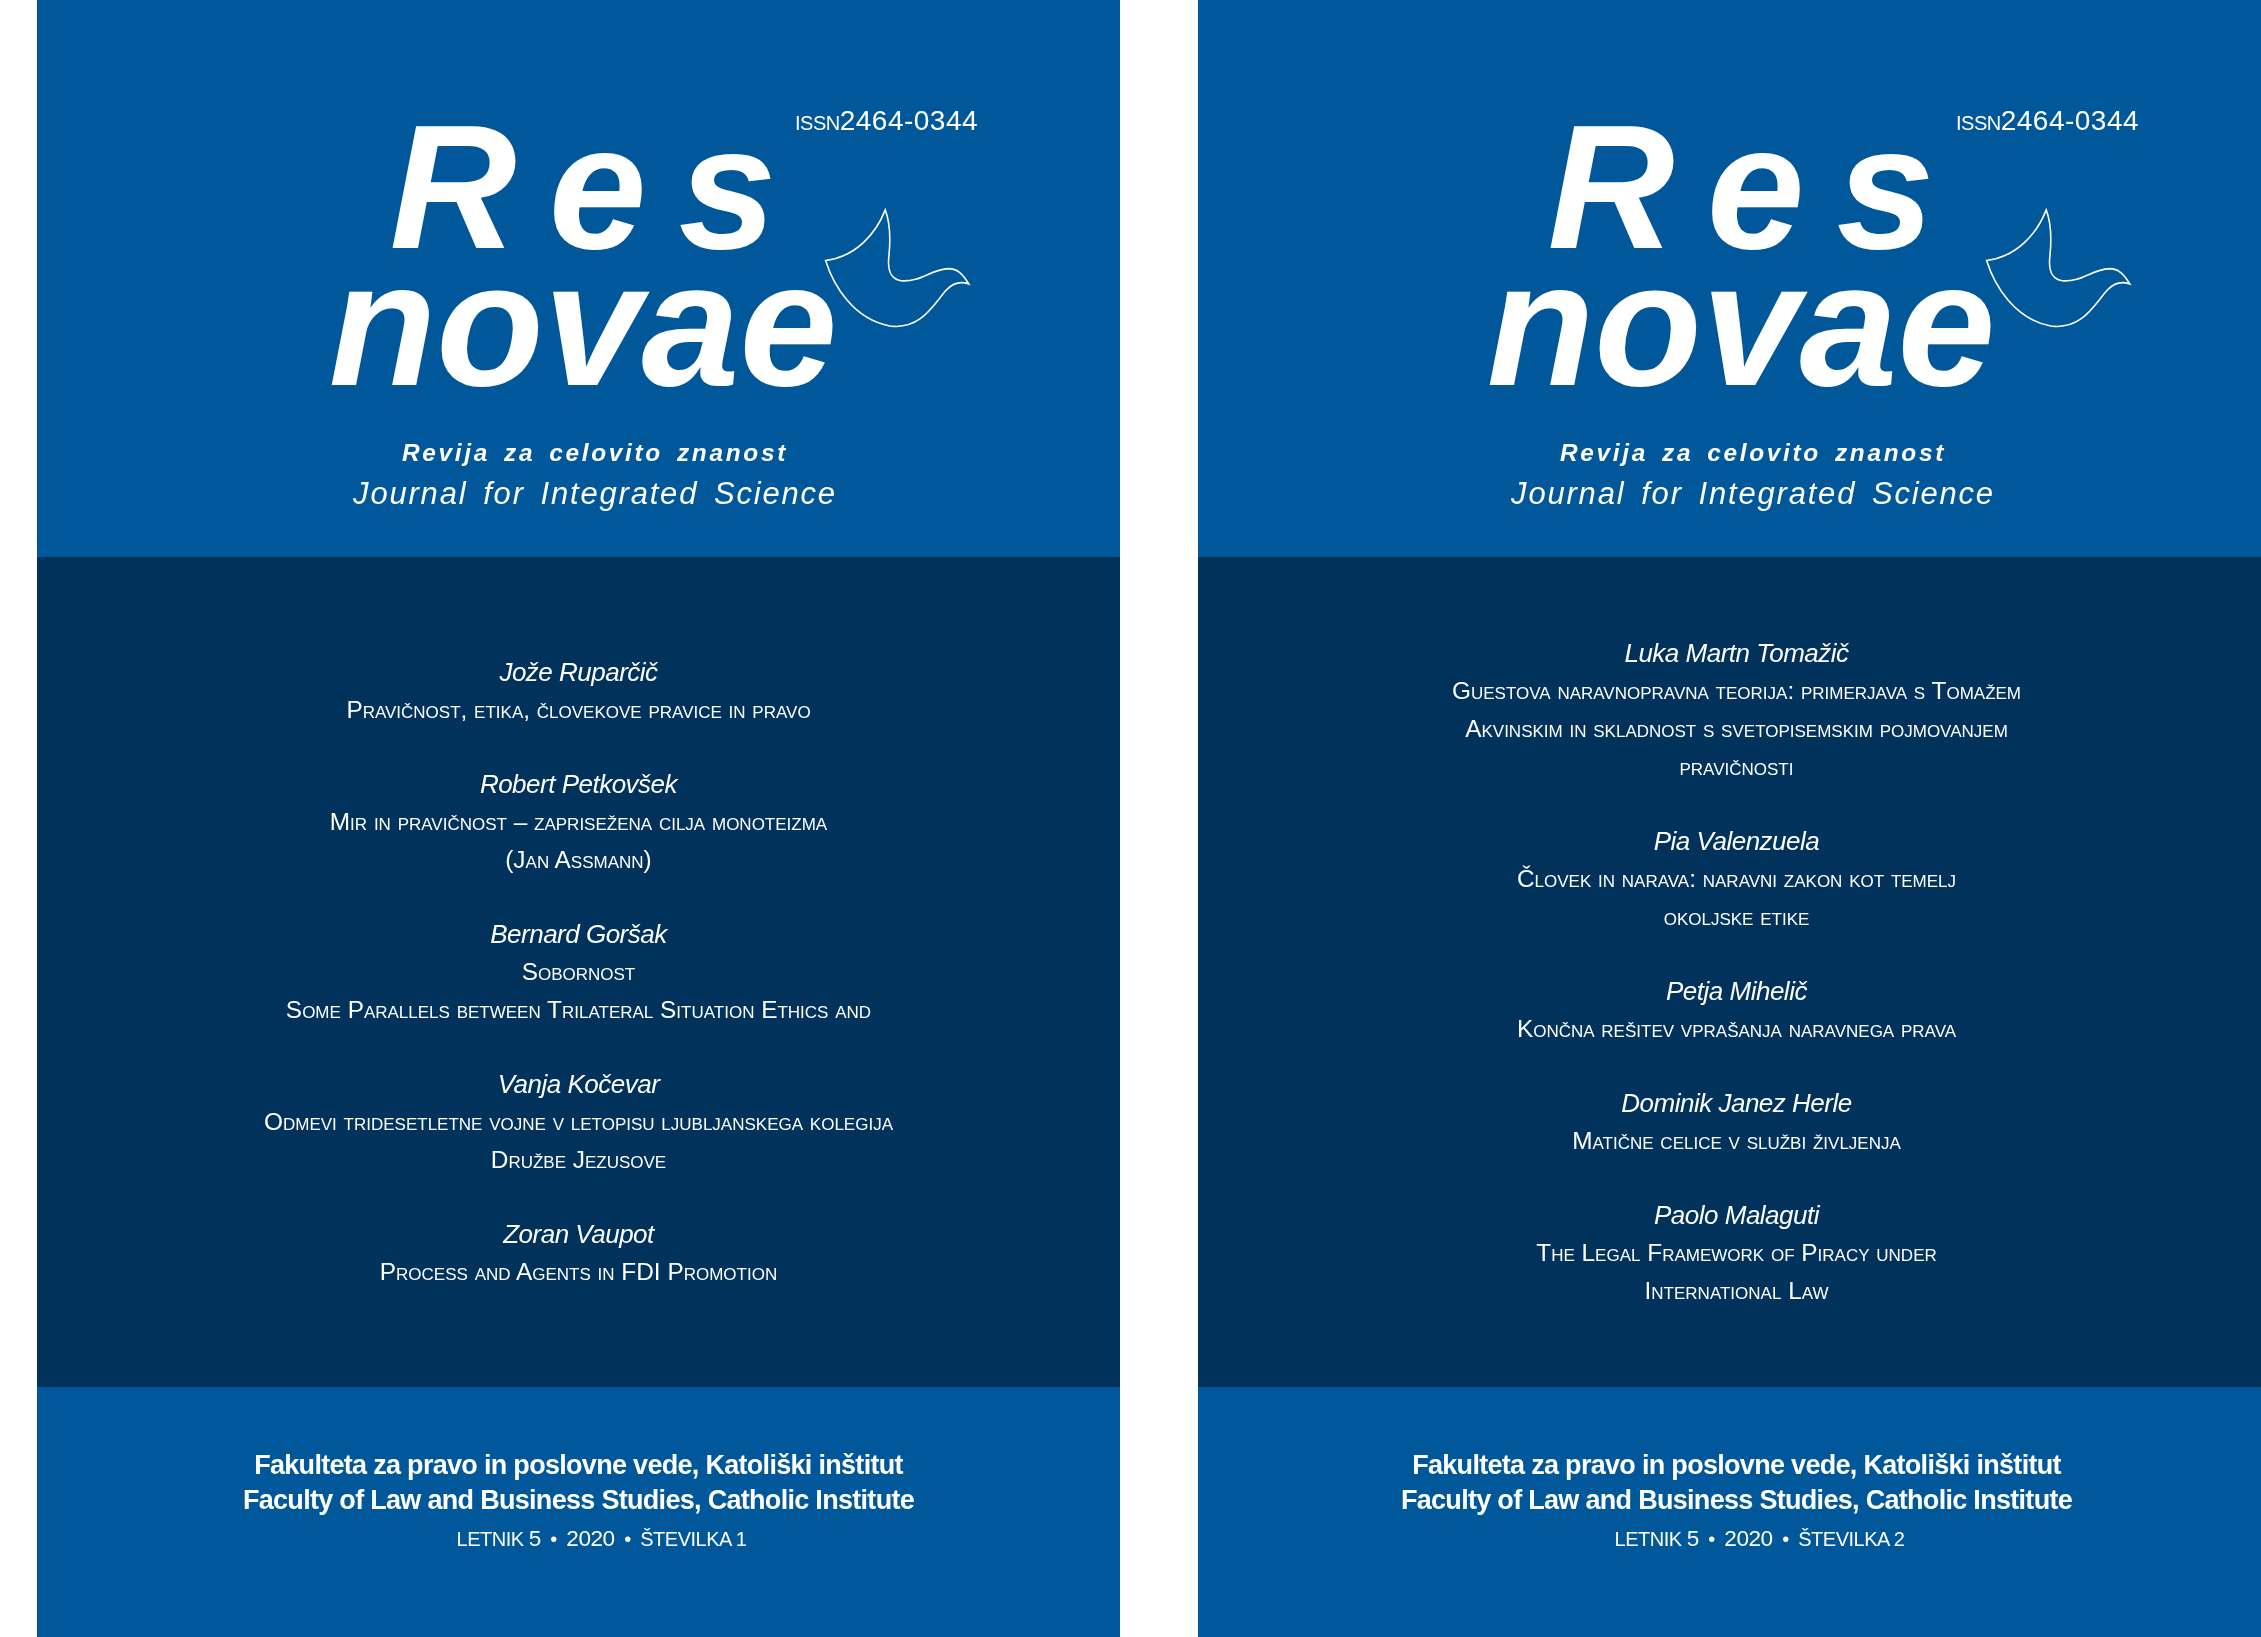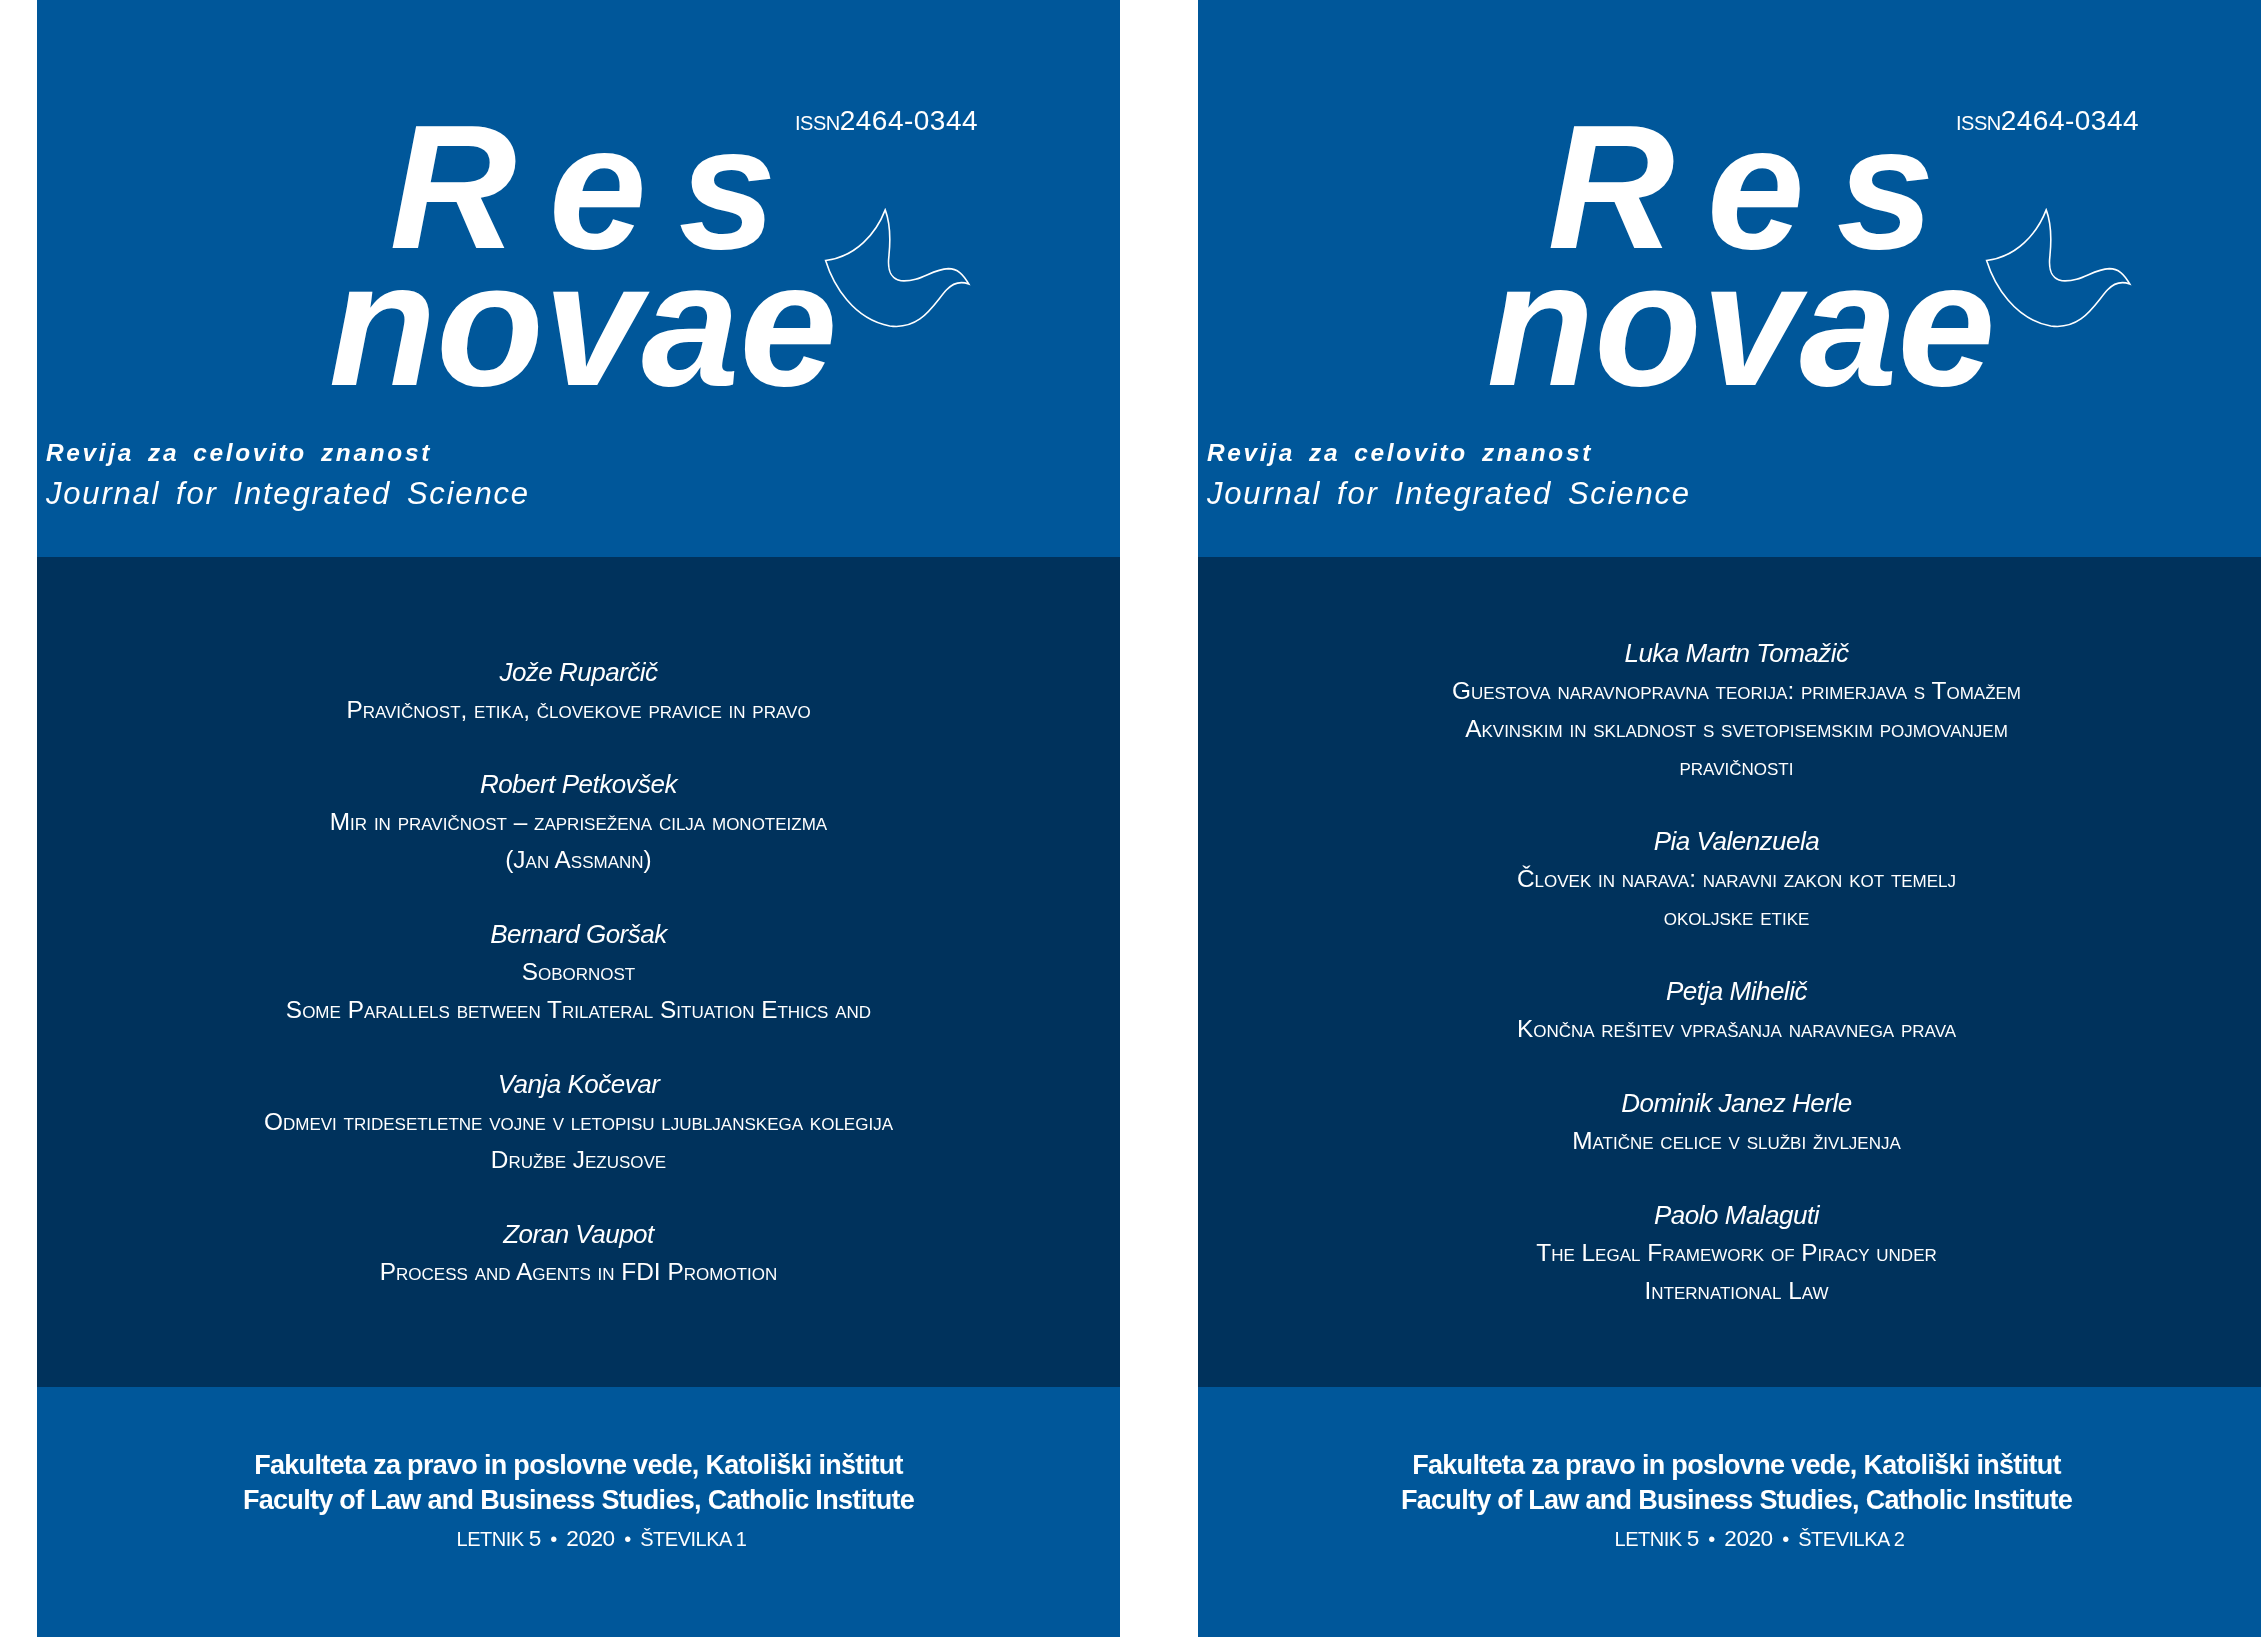--- a/index.html
+++ b/index.html
@@ -38,21 +38,21 @@
     padding-left: 9px; box-sizing: border-box;
   }
   .title-res { top: 99px; letter-spacing: 32px; padding-left: 41px; }
   .title-novae { top: 236px; letter-spacing: 0px; }
 
   .dove {
     position: absolute; left: 785px; top: 206px; width: 149px; height: 127px;
   }
 
   .subtitle {
-    position: absolute; left: 0; width: 100%; 
+    position: absolute; left: 12px; width: 100%; text-align: center;
     font-family: "Liberation Sans", sans-serif;
     font-style: italic; white-space: nowrap; line-height: 1;
     padding-left: 9px; box-sizing: border-box;
   }
   .subtitle-sl { top: 441px; font-size: 24.4px; font-weight: bold; letter-spacing: 2.7px; word-spacing: 4.5px; }
   .subtitle-en { top: 478px; font-size: 31px; letter-spacing: 1.8px; word-spacing: 5.4px; }
 
   .articles {
     position: absolute; left: 0; top: 557px; width: 100%; height: 830px;
     display: flex; flex-direction: column; justify-content: center; align-items: center;

